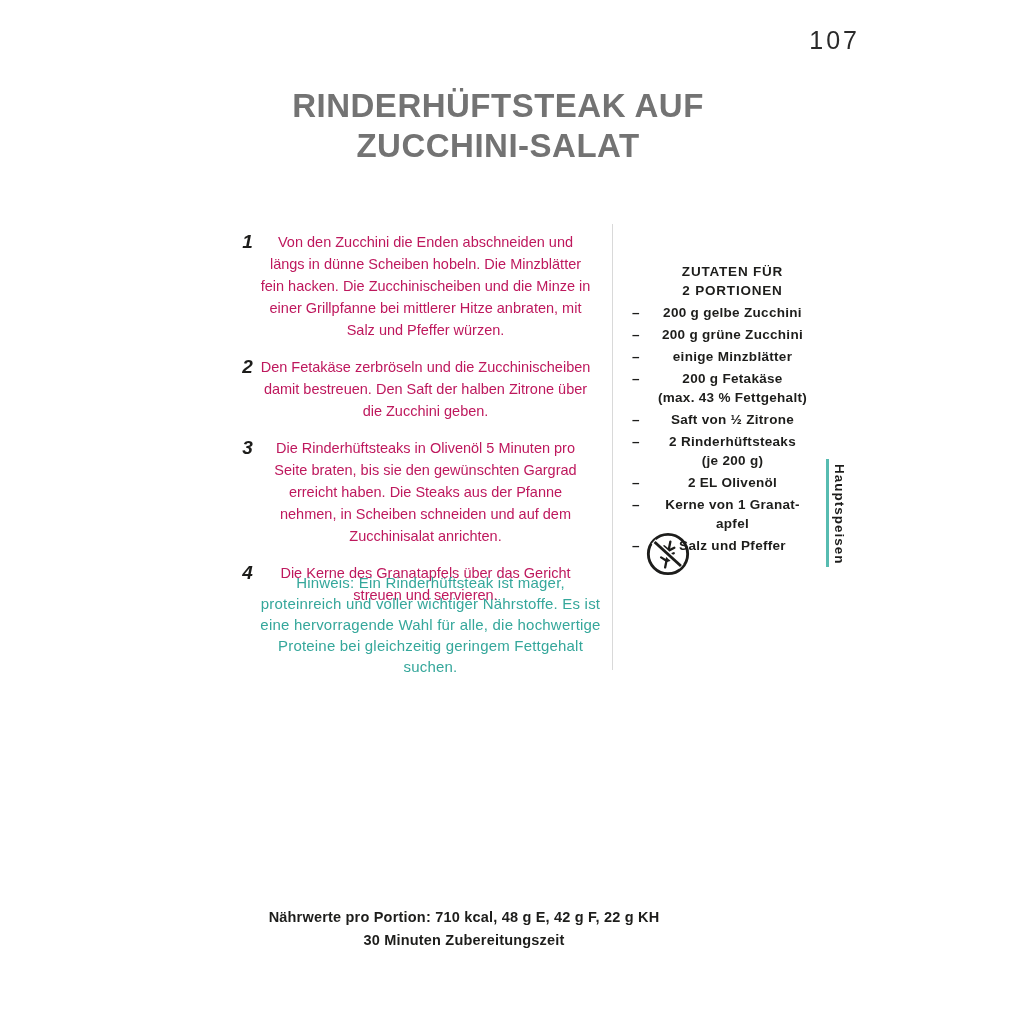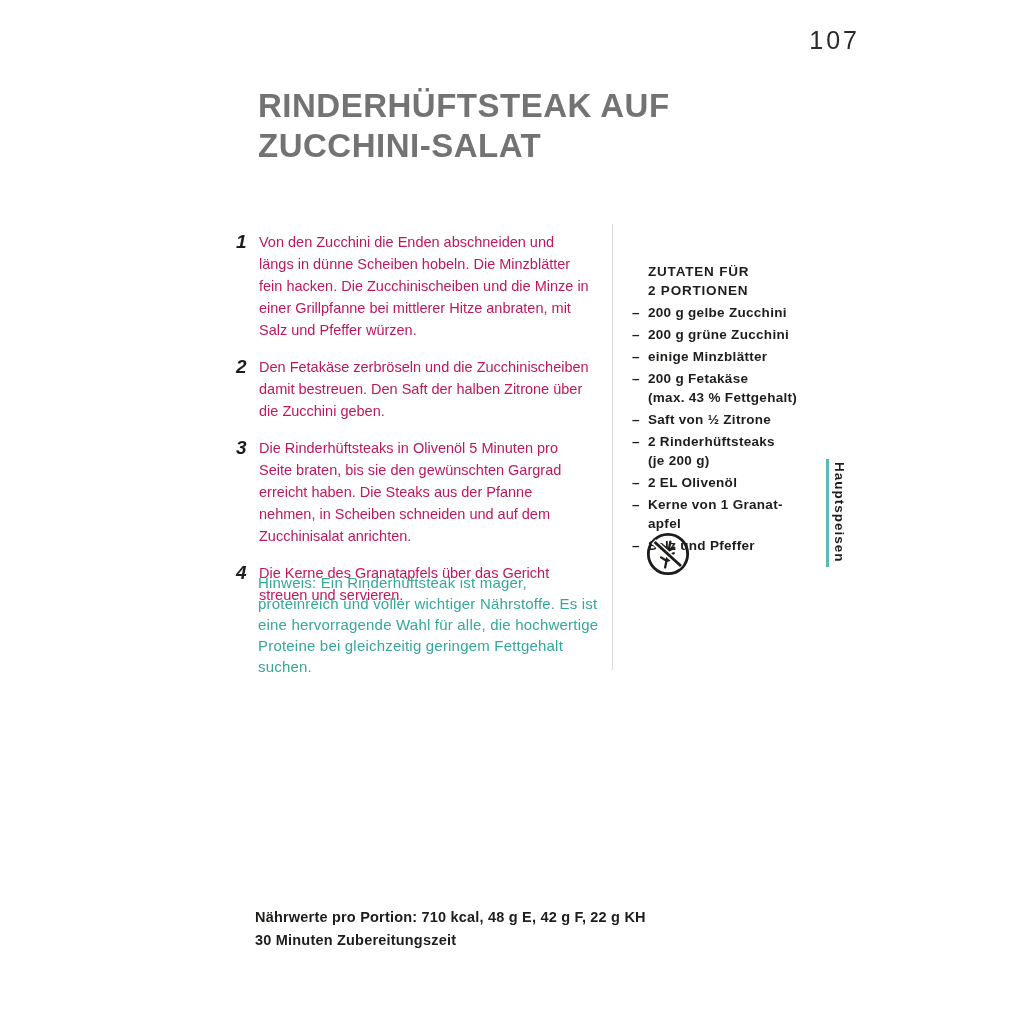--- a/index.html
+++ b/index.html
@@ -3,20 +3,21 @@
 <meta charset="utf-8">
 <style>
   html,body{margin:0;padding:0;background:#ffffff;}
   .page{
     position:relative;
     width:1024px;height:1024px;
     background:#ffffff;
     font-family:"Liberation Sans", sans-serif;
     color:#1d1d1b;
     overflow:hidden;
+    text-align:center;
   }
   .page-number{
     position:absolute;top:26px;right:164px;
     font-size:25px;font-weight:400;letter-spacing:3px;color:#2a2a2a;
   }
   .title{
     position:absolute;left:258px;top:64px;width:480px;
     font-size:33px;font-weight:bold;line-height:40px;letter-spacing:0.5px;
     color:#737373;
   }
@@ -65,21 +66,21 @@
     position:absolute;left:826px;top:459px;height:108px;
     display:flex;align-items:stretch;
   }
   .side-tab-line{width:3px;background:#57bcb1;}
   .side-tab-label{
     writing-mode:vertical-rl;
     font-size:13.5px;font-weight:bold;letter-spacing:1px;
     color:#1d1d1b;padding-left:3px;padding-top:3px;
   }
   .footer{
-    position:absolute;left:255px;top:906px;width:440px;
+    position:absolute;left:244px;top:906px;width:440px;
     font-size:14.5px;font-weight:bold;line-height:23px;
     color:#1d1d1b;letter-spacing:0.2px;
   }
   .footer span{display:block;}
 </style>
 </head>
 <body>
 
 <div class="page">
 

